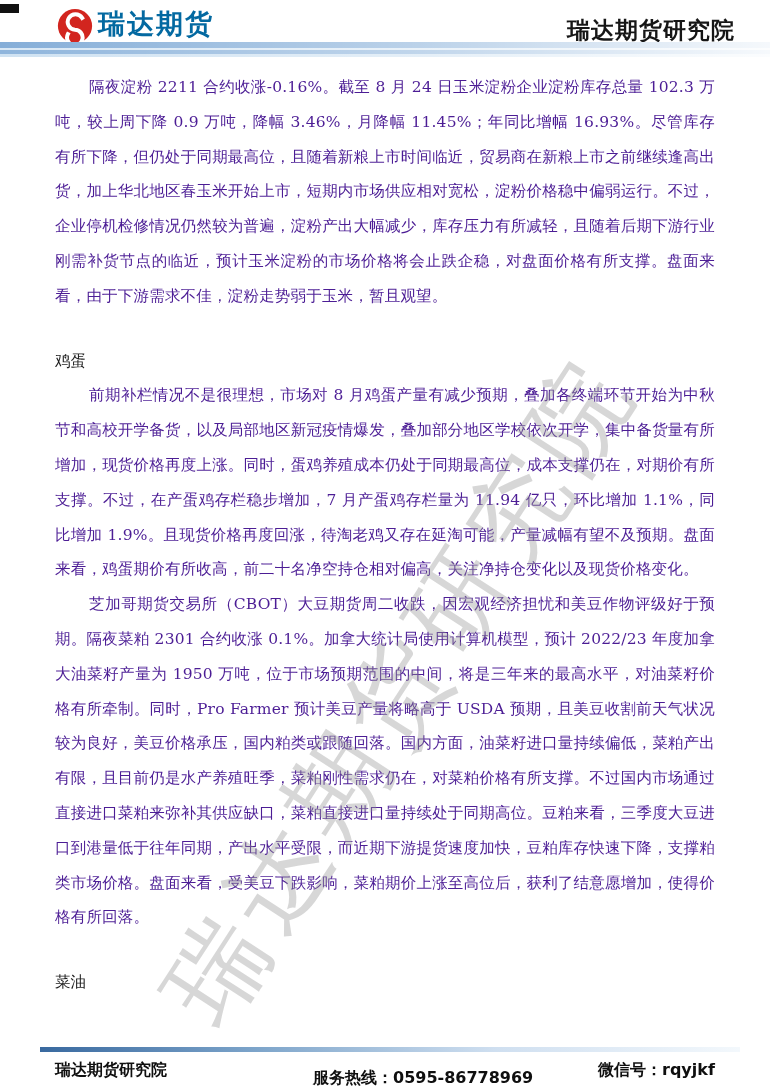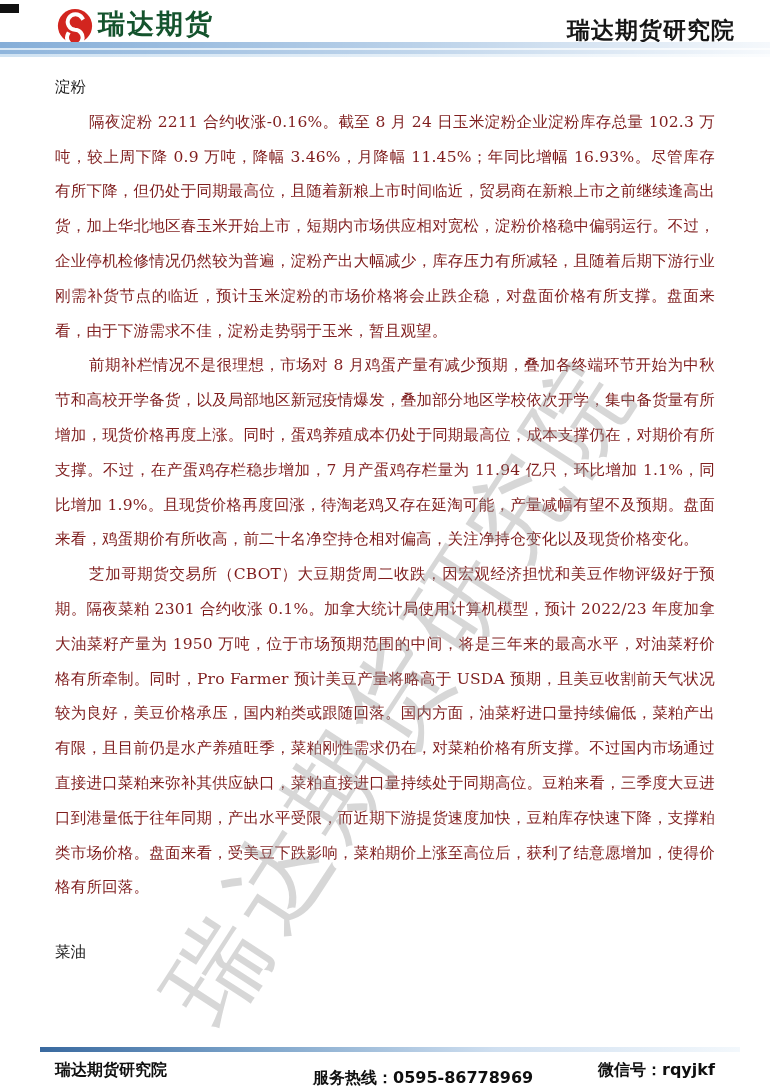--- a/index.html
+++ b/index.html
@@ -8,21 +8,21 @@
     background:#ffffff; overflow:hidden;
     font-family:"DejaVu Serif","Liberation Serif",serif;
     color:#1c1c1c;
   }
   
   .corner-mark { position:absolute; left:0; top:4px; width:19px; height:9px; background:#111; }
   .logo-icon { position:absolute; left:56px; top:7px; width:38px; height:38px; }
   .brand { position:absolute; left:98px; top:9px; width:200px; }
   .brand-cn {
     font-family:"DejaVu Sans","Liberation Sans",sans-serif;
-    font-weight:bold; font-size:27px; line-height:30px; color:#14532d;
+    font-weight:bold; font-size:27px; line-height:30px; color:#0369a1;
     letter-spacing:2px; white-space:nowrap;
   }
   .brand-en {
     font-family:"DejaVu Sans","Liberation Sans",sans-serif;
     font-size:6.5px; letter-spacing:1.8px; color:#c4231e; font-weight:bold;
     margin-top:2px; white-space:nowrap;
   }
   .header-title {
     position:absolute; right:35px; top:15px;
     font-family:"DejaVu Sans","Liberation Sans",sans-serif;
@@ -47,21 +47,21 @@
     font-family:"DejaVu Serif","Liberation Serif",serif;
   }
   
   .content { position:absolute; left:55px; top:70px; width:660px; z-index:1; }
   .section-heading {
     font-size:15.5px; font-weight:normal; color:#1c1c1c;
     line-height:34.8px; margin:30px 0 0 0;
   }
   .section:first-child .section-heading { margin-top:0; }
   .section-para {
-    font-size:15.5px; color:#7f1d1d; line-height:34.8px; margin:0;
+    font-size:15.5px; color:#4c1d95; line-height:34.8px; margin:0;
     text-align:justify; text-indent:2.2em; letter-spacing:0.2px;
   }
   
   .footer-bar {
     position:absolute; left:40px; top:1047px; width:700px; height:5px;
     background:linear-gradient(90deg,#39699f 0%,#7ba3c9 30%,#cfdff0 65%,#f3f8fc 100%);
   }
   .footer-row {
     position:absolute; left:0; top:1060px; width:770px; height:24px;
     font-family:"DejaVu Sans","Liberation Sans",sans-serif;
@@ -88,24 +88,24 @@
   </div>
   <div class="header-title">瑞达期货研究院</div>
   <div class="header-bar">
     <div class="header-bar-fade"></div>
   </div>
 
   <div class="watermark">瑞达期货研究院</div>
 
   <div class="content">
     <div class="section">
-      <h2 class="section-heading">淀粉</h2>
       <p class="section-para">隔夜淀粉 2211 合约收涨-0.16%。截至 8 月 24 日玉米淀粉企业淀粉库存总量 102.3 万吨，较上周下降 0.9 万吨，降幅 3.46%，月降幅 11.45%；年同比增幅 16.93%。尽管库存有所下降，但仍处于同期最高位，且随着新粮上市时间临近，贸易商在新粮上市之前继续逢高出货，加上华北地区春玉米开始上市，短期内市场供应相对宽松，淀粉价格稳中偏弱运行。不过，企业停机检修情况仍然较为普遍，淀粉产出大幅减少，库存压力有所减轻，且随着后期下游行业刚需补货节点的临近，预计玉米淀粉的市场价格将会止跌企稳，对盘面价格有所支撑。盘面来看，由于下游需求不佳，淀粉走势弱于玉米，暂且观望。</p>
     </div>
     <div class="section">
+      <h2 class="section-heading">鸡蛋</h2>
       <p class="section-para">前期补栏情况不是很理想，市场对 8 月鸡蛋产量有减少预期，叠加各终端环节开始为中秋节和高校开学备货，以及局部地区新冠疫情爆发，叠加部分地区学校依次开学，集中备货量有所增加，现货价格再度上涨。同时，蛋鸡养殖成本仍处于同期最高位，成本支撑仍在，对期价有所支撑。不过，在产蛋鸡存栏稳步增加，7 月产蛋鸡存栏量为 11.94 亿只，环比增加 1.1%，同比增加 1.9%。且现货价格再度回涨，待淘老鸡又存在延淘可能，产量减幅有望不及预期。盘面来看，鸡蛋期价有所收高，前二十名净空持仓相对偏高，关注净持仓变化以及现货价格变化。</p>
     </div>
     <div class="section">
       <p class="section-para">芝加哥期货交易所（CBOT）大豆期货周二收跌，因宏观经济担忧和美豆作物评级好于预期。隔夜菜粕 2301 合约收涨 0.1%。加拿大统计局使用计算机模型，预计 2022/23 年度加拿大油菜籽产量为 1950 万吨，位于市场预期范围的中间，将是三年来的最高水平，对油菜籽价格有所牵制。同时，Pro Farmer 预计美豆产量将略高于 USDA 预期，且美豆收割前天气状况较为良好，美豆价格承压，国内粕类或跟随回落。国内方面，油菜籽进口量持续偏低，菜粕产出有限，且目前仍是水产养殖旺季，菜粕刚性需求仍在，对菜粕价格有所支撑。不过国内市场通过直接进口菜粕来弥补其供应缺口，菜粕直接进口量持续处于同期高位。豆粕来看，三季度大豆进口到港量低于往年同期，产出水平受限，而近期下游提货速度加快，豆粕库存快速下降，支撑粕类市场价格。盘面来看，受美豆下跌影响，菜粕期价上涨至高位后，获利了结意愿增加，使得价格有所回落。</p>
     </div>
     <div class="section">
       <h2 class="section-heading">菜油</h2>
       <p class="section-para"></p>
     </div>
   </div>

